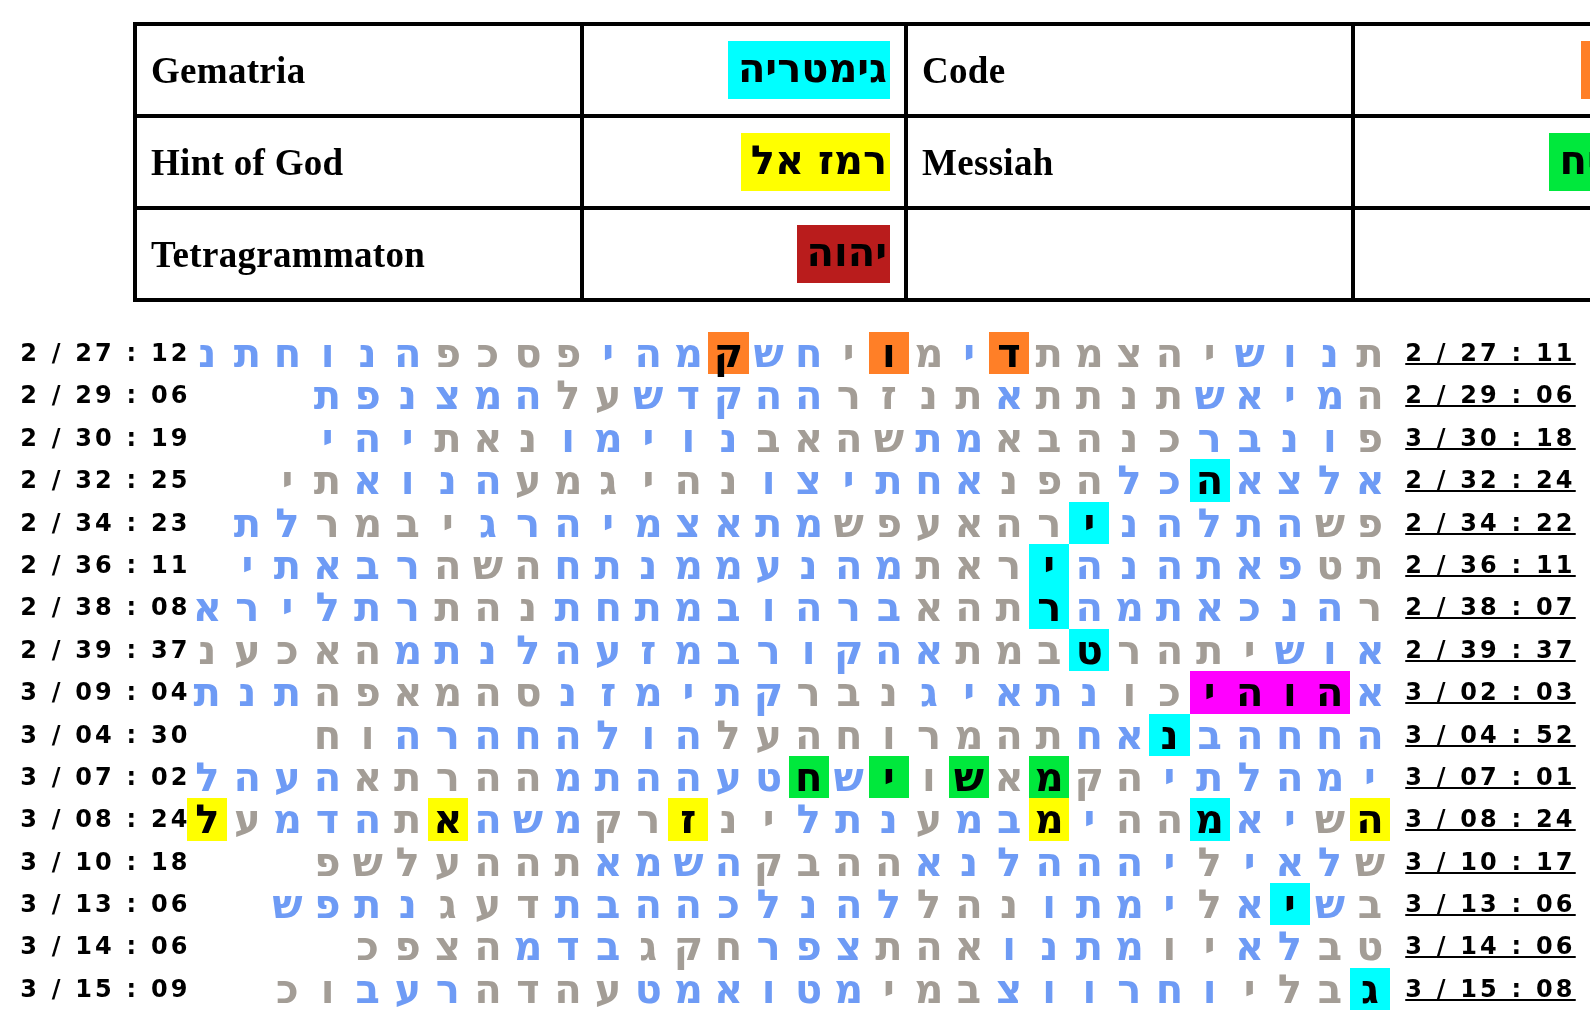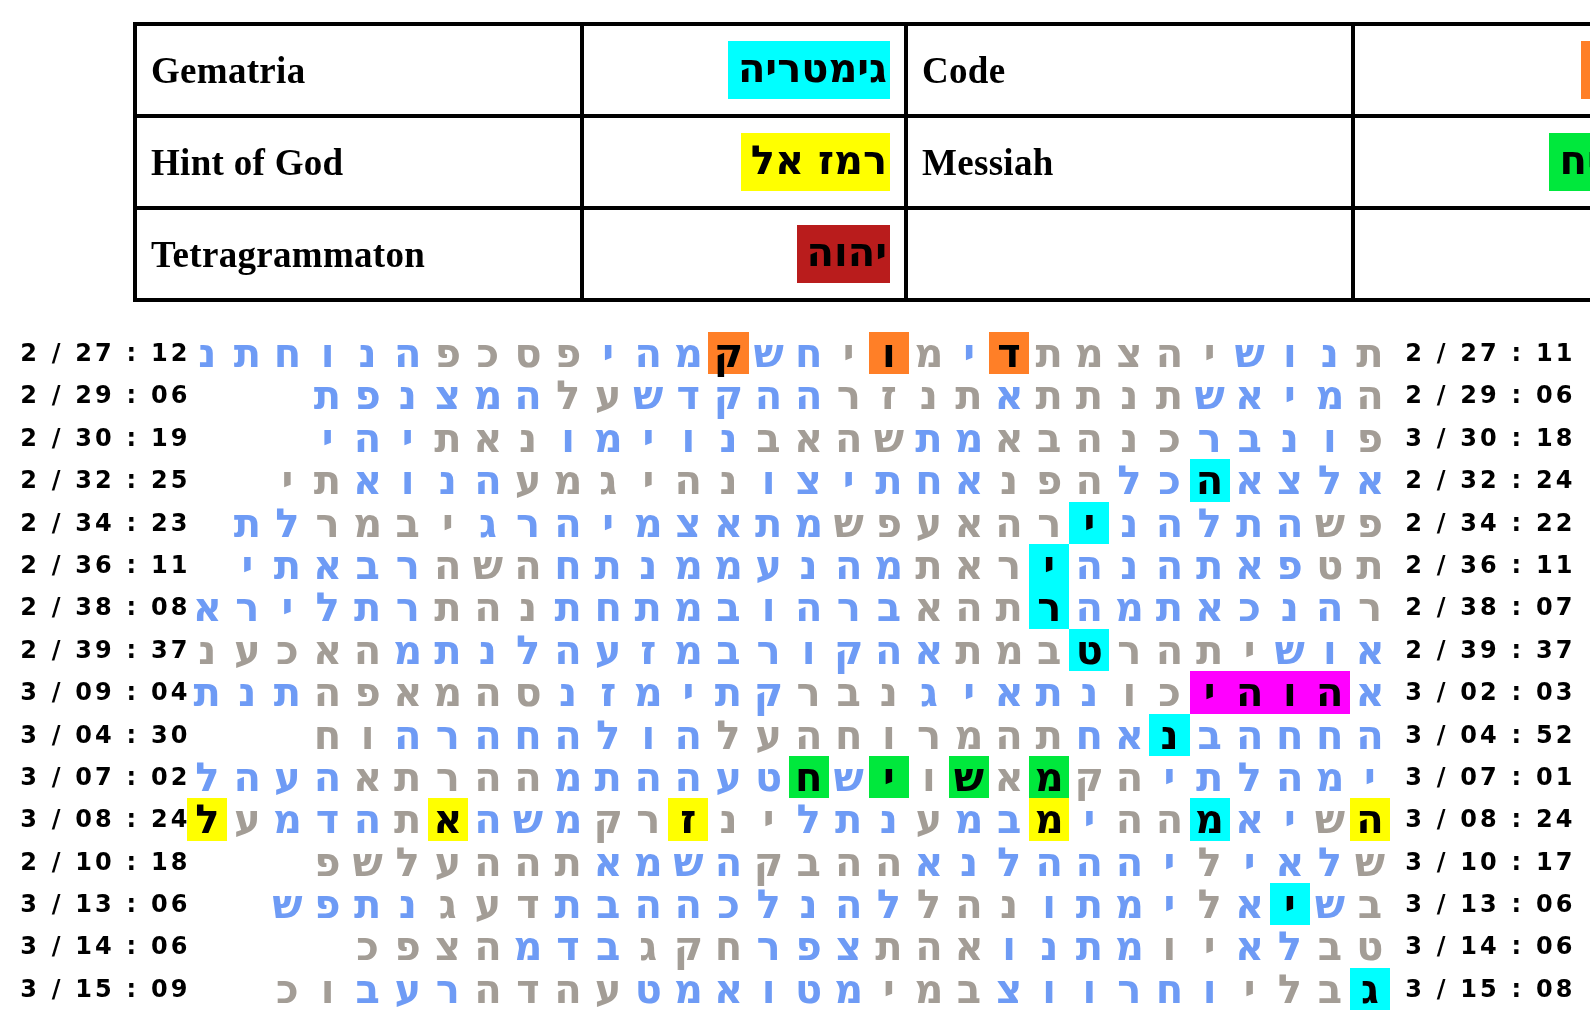--- a/index.html
+++ b/index.html
@@ -55,21 +55,21 @@
   #matrix{position:absolute;left:0;top:332px;width:1590px;height:696px;}
   .refcol{
     position:absolute;top:0;width:175px;
     font-family:"DejaVu Sans", sans-serif;
     font-weight:bold;
     font-size:24px;
     color:#000;
     letter-spacing:3.2px;
   }
   #refs-left{left:18px;text-align:left;}
-  #refs-right{left:1403px;text-align:left;}
+  #refs-right{left:1403px;text-align:left;text-decoration:underline;}
   .refrow{height:42.4px;line-height:42.4px;white-space:nowrap;text-align:center;}
 
   #grid{
     position:absolute;left:186px;top:0;width:1204px;height:690px;
   }
   .gridrow{
     position:relative;height:42.4px;
     white-space:nowrap;
     direction:rtl;
     unicode-bidi:bidi-override;
@@ -150,21 +150,21 @@
         <div class="refrow">2 / 30 : 19</div>
         <div class="refrow">2 / 32 : 25</div>
         <div class="refrow">2 / 34 : 23</div>
         <div class="refrow">2 / 36 : 11</div>
         <div class="refrow">2 / 38 : 08</div>
         <div class="refrow">2 / 39 : 37</div>
         <div class="refrow">3 / 09 : 04</div>
         <div class="refrow">3 / 04 : 30</div>
         <div class="refrow">3 / 07 : 02</div>
         <div class="refrow">3 / 08 : 24</div>
-        <div class="refrow">2 / 10 : 18</div>
+        <div class="refrow">3 / 10 : 18</div>
         <div class="refrow">3 / 13 : 06</div>
         <div class="refrow">3 / 14 : 06</div>
         <div class="refrow">3 / 15 : 09</div>
       </div>
     <div id="grid">
         <div class="gridrow"><span class="c g">ת</span><span class="c b">נ</span><span class="c b">ו</span><span class="c b">ש</span><span class="c g">י</span><span class="c g">ה</span><span class="c g">צ</span><span class="c g">מ</span><span class="c g">ת</span><span class="c k m-orange">ד</span><span class="c b">י</span><span class="c g">מ</span><span class="c k m-orange">ו</span><span class="c g">י</span><span class="c b">ח</span><span class="c b">ש</span><span class="c k m-orange">ק</span><span class="c b">מ</span><span class="c b">ה</span><span class="c b">י</span><span class="c g">פ</span><span class="c g">ס</span><span class="c g">כ</span><span class="c g">פ</span><span class="c b">ה</span><span class="c b">נ</span><span class="c b">ו</span><span class="c b">ח</span><span class="c b">ת</span><span class="c b">נ</span></div>
         <div class="gridrow"><span class="c g">ה</span><span class="c b">מ</span><span class="c b">י</span><span class="c b">א</span><span class="c b">ש</span><span class="c g">ת</span><span class="c g">נ</span><span class="c g">ת</span><span class="c g">ת</span><span class="c b">א</span><span class="c g">ת</span><span class="c g">נ</span><span class="c g">ז</span><span class="c g">ר</span><span class="c b">ה</span><span class="c b">ה</span><span class="c b">ק</span><span class="c b">ד</span><span class="c b">ש</span><span class="c g">ע</span><span class="c g">ל</span><span class="c b">ה</span><span class="c b">מ</span><span class="c b">צ</span><span class="c b">נ</span><span class="c b">פ</span><span class="c b">ת</span><span class="c g">&nbsp;</span><span class="c g">&nbsp;</span><span class="c g">&nbsp;</span></div>
         <div class="gridrow"><span class="c g">פ</span><span class="c b">ו</span><span class="c b">נ</span><span class="c b">ב</span><span class="c b">ר</span><span class="c g">כ</span><span class="c g">נ</span><span class="c g">ה</span><span class="c g">ב</span><span class="c g">א</span><span class="c b">מ</span><span class="c b">ת</span><span class="c g">ש</span><span class="c g">ה</span><span class="c g">א</span><span class="c g">ב</span><span class="c b">נ</span><span class="c b">ו</span><span class="c b">י</span><span class="c b">מ</span><span class="c b">ו</span><span class="c g">נ</span><span class="c g">א</span><span class="c g">ת</span><span class="c b">י</span><span class="c b">ה</span><span class="c b">י</span><span class="c g">&nbsp;</span><span class="c g">&nbsp;</span><span class="c g">&nbsp;</span></div>
         <div class="gridrow"><span class="c b">א</span><span class="c b">ל</span><span class="c b">צ</span><span class="c b">א</span><span class="c k m-cyan">ה</span><span class="c b">כ</span><span class="c b">ל</span><span class="c g">ה</span><span class="c g">פ</span><span class="c g">נ</span><span class="c b">א</span><span class="c b">ח</span><span class="c b">ת</span><span class="c b">י</span><span class="c b">צ</span><span class="c b">ו</span><span class="c g">נ</span><span class="c g">ה</span><span class="c g">י</span><span class="c g">ג</span><span class="c g">מ</span><span class="c g">ע</span><span class="c b">ה</span><span class="c b">נ</span><span class="c b">ו</span><span class="c b">א</span><span class="c g">ת</span><span class="c g">י</span><span class="c g">&nbsp;</span><span class="c g">&nbsp;</span></div>
         <div class="gridrow"><span class="c g">פ</span><span class="c g">ש</span><span class="c b">ה</span><span class="c b">ת</span><span class="c b">ל</span><span class="c b">ה</span><span class="c b">נ</span><span class="c k m-cyan">י</span><span class="c g">ר</span><span class="c g">ה</span><span class="c g">א</span><span class="c g">ע</span><span class="c g">פ</span><span class="c g">ש</span><span class="c b">מ</span><span class="c b">ת</span><span class="c b">א</span><span class="c b">צ</span><span class="c b">מ</span><span class="c b">י</span><span class="c b">ה</span><span class="c b">ר</span><span class="c b">ג</span><span class="c g">י</span><span class="c g">ב</span><span class="c g">מ</span><span class="c g">ר</span><span class="c b">ל</span><span class="c b">ת</span><span class="c g">&nbsp;</span></div>

